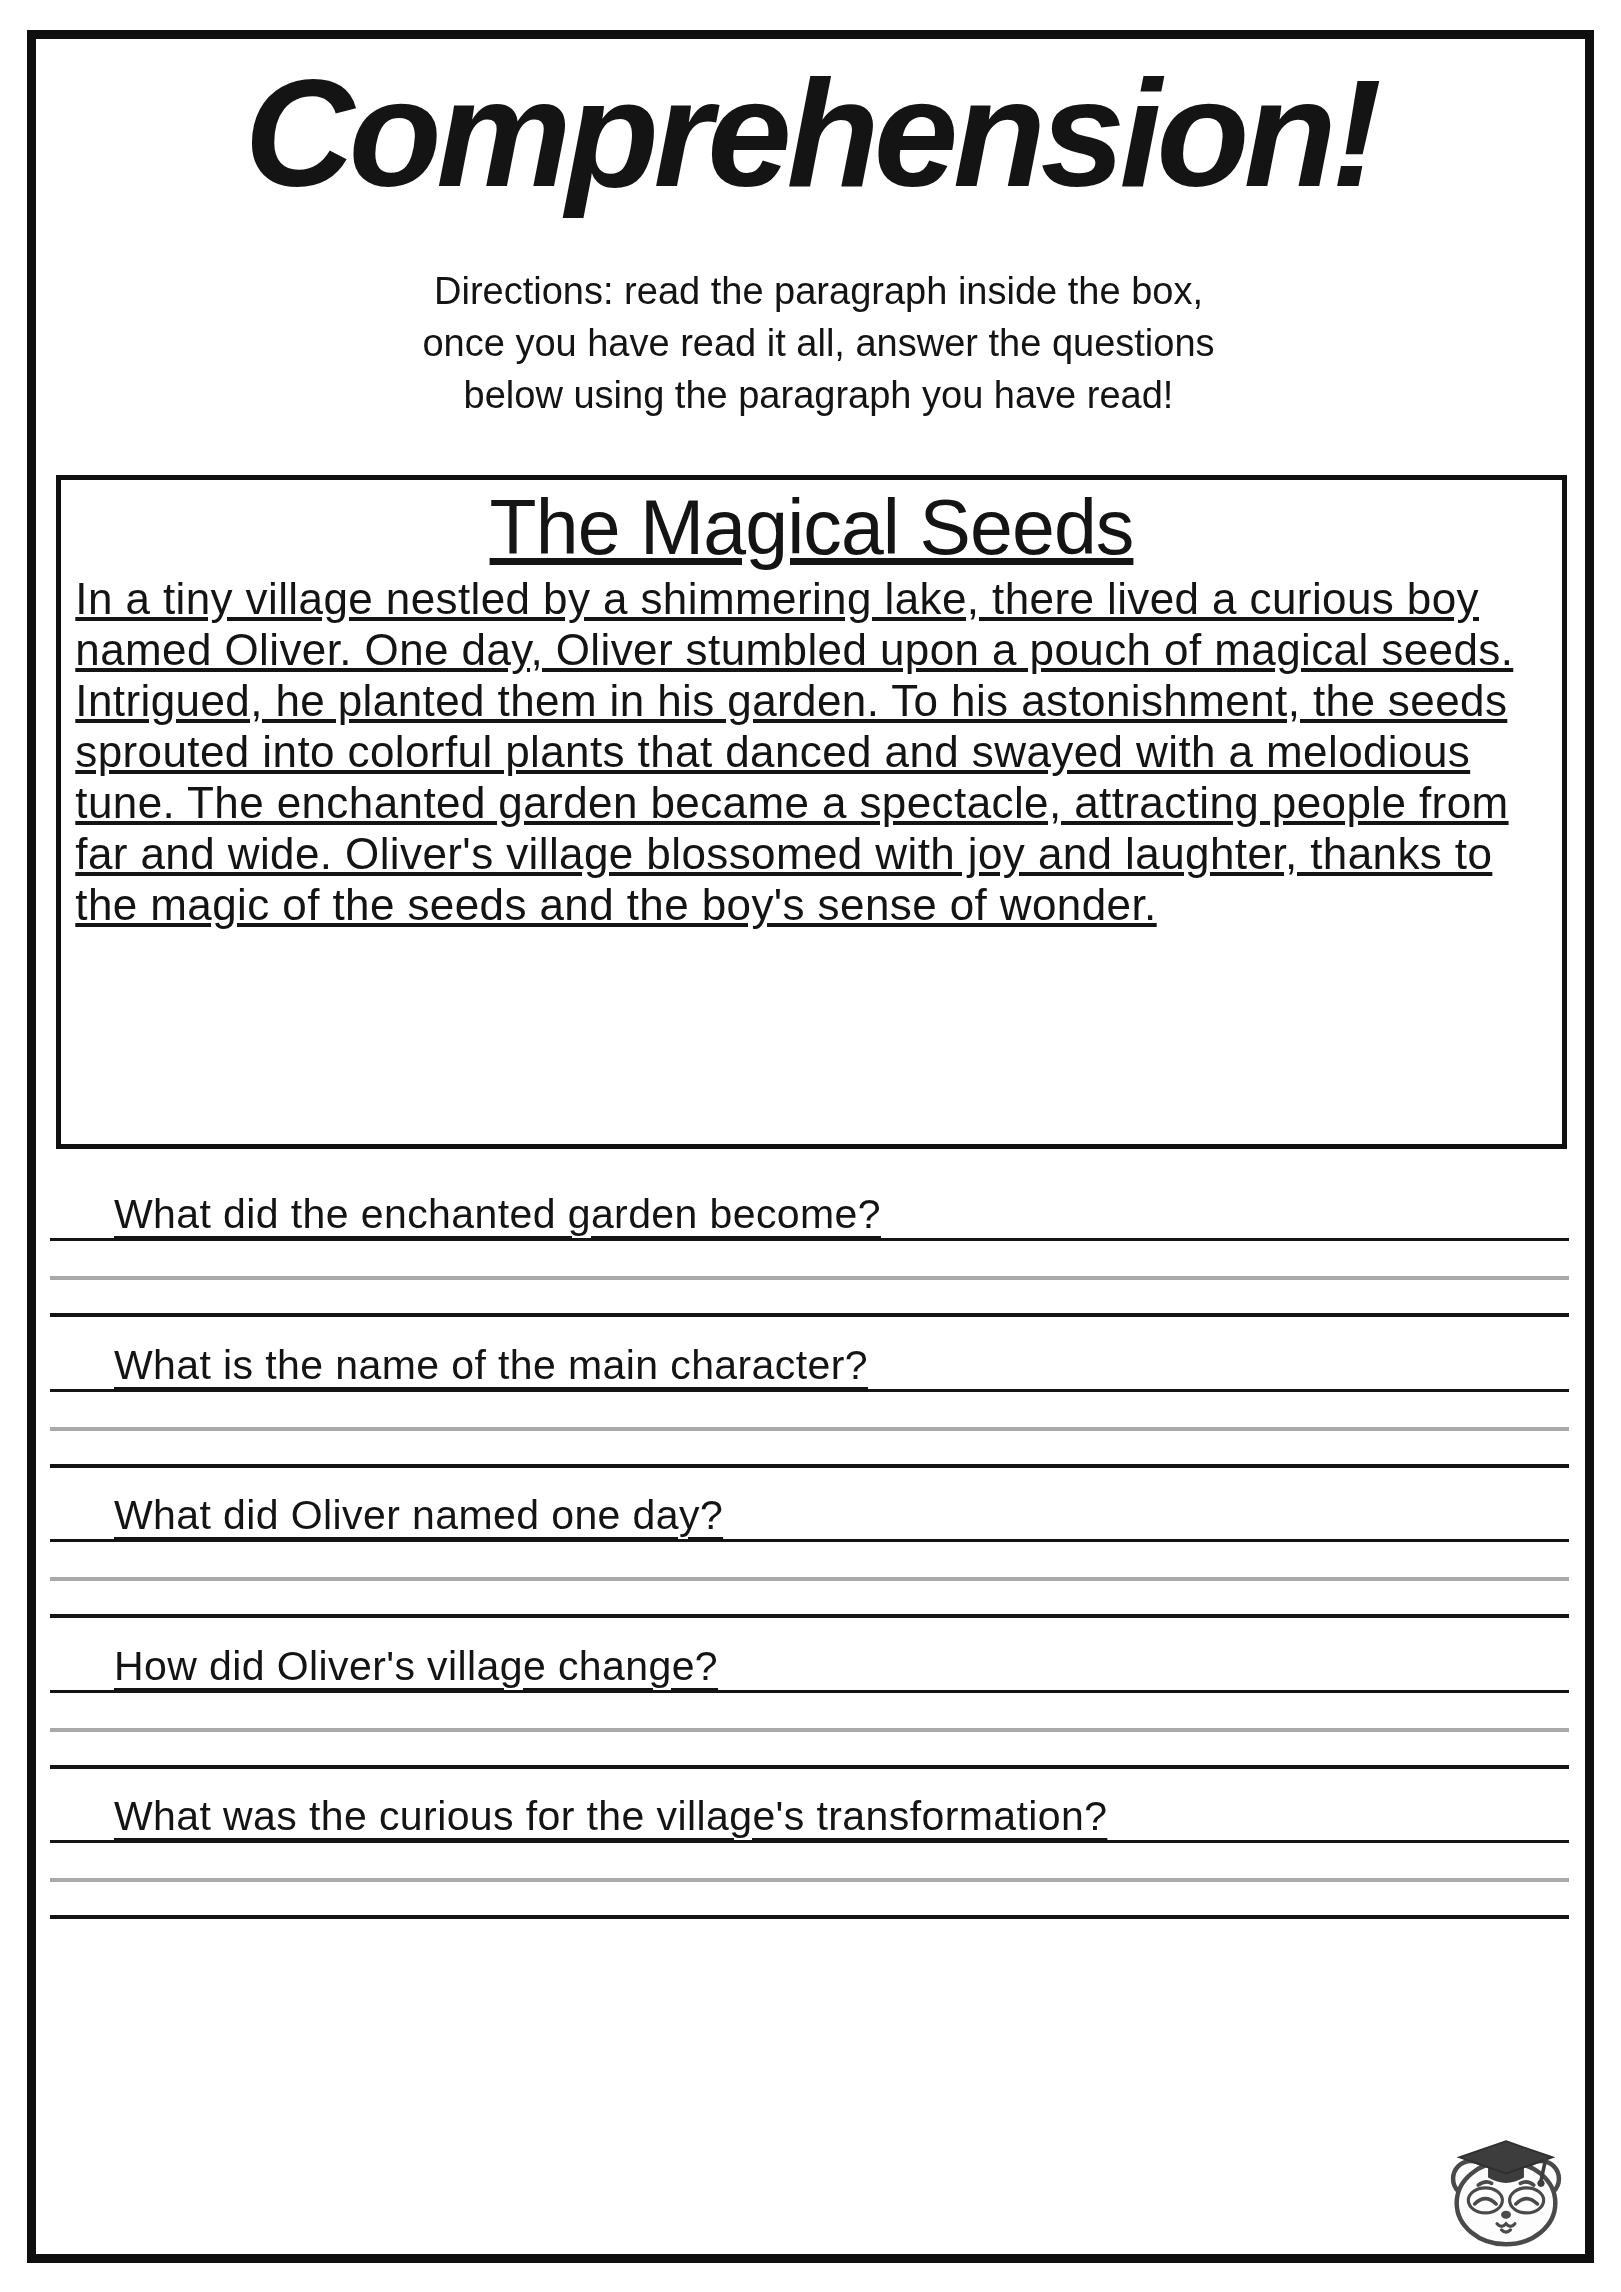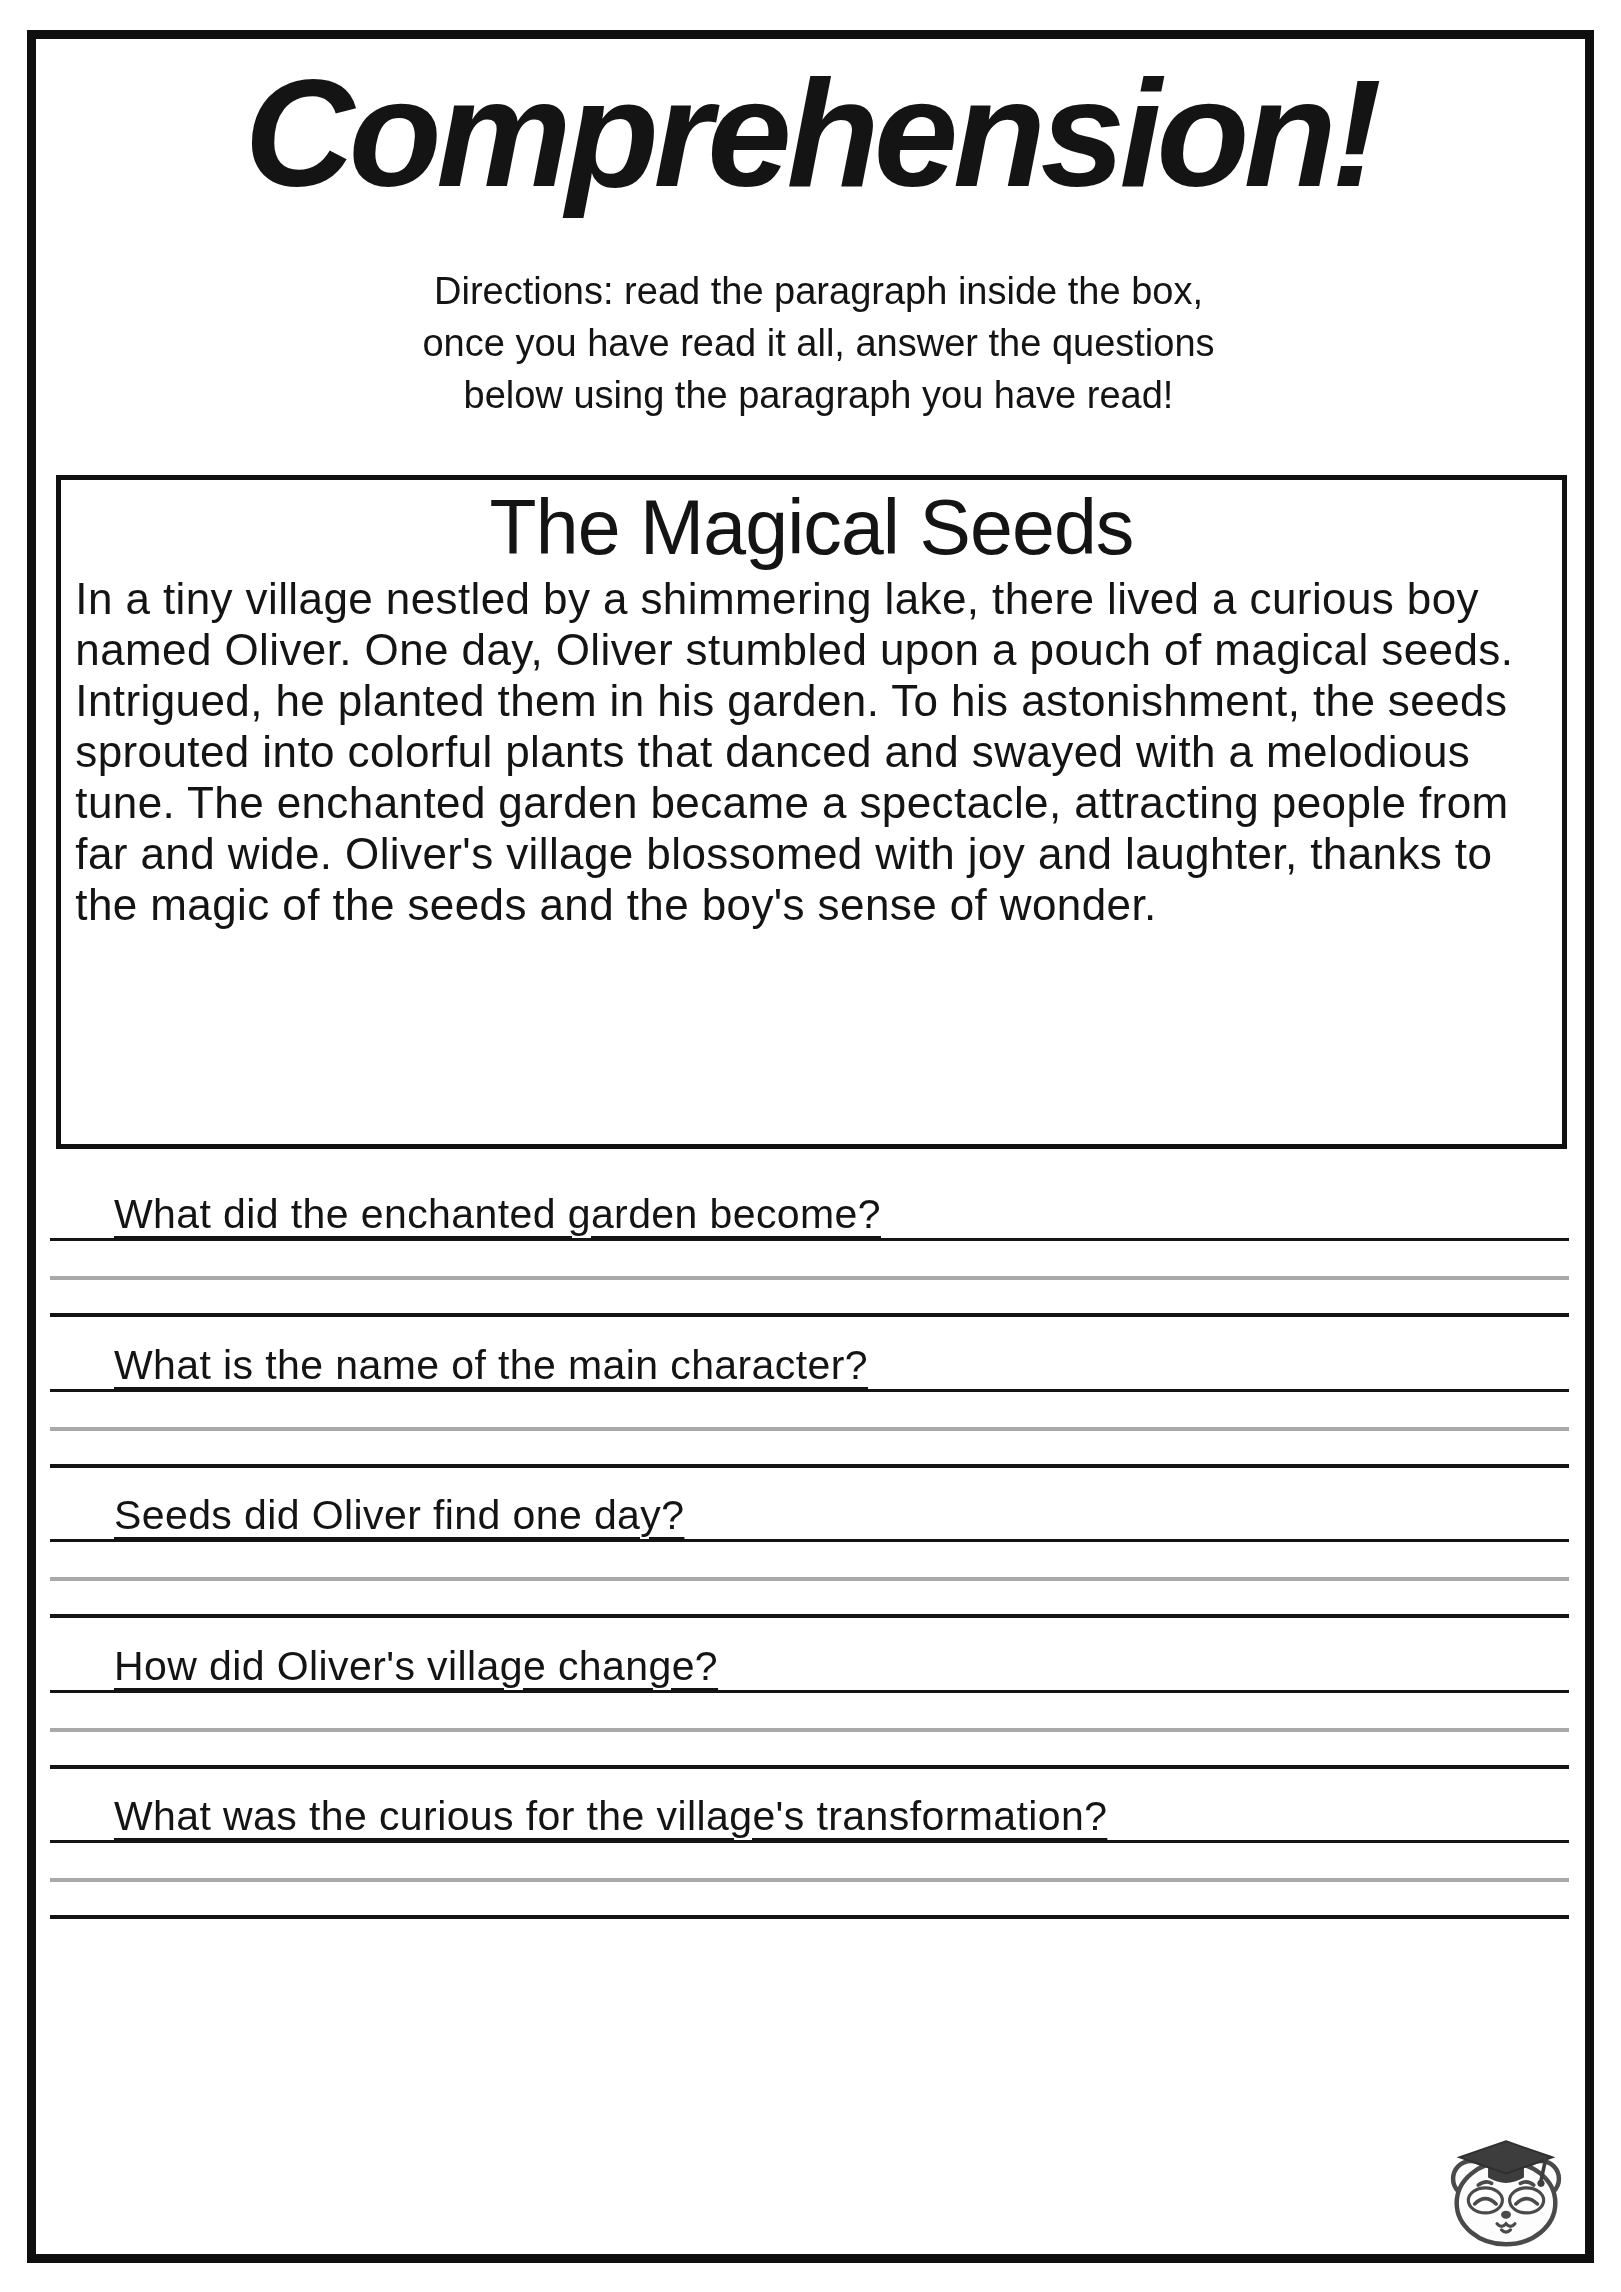--- a/index.html
+++ b/index.html
@@ -15,21 +15,21 @@
     position:absolute;top:38px;left:0;width:100%;
     font-size:152px;line-height:1.25;text-align:center;
     font-weight:700;letter-spacing:-5.4px;white-space:nowrap;font-style:italic;
   }
   .directions{
     position:absolute;top:265px;left:8px;width:100%;
     text-align:center;font-size:38px;line-height:52px;font-weight:500;
   }
   .story-box{
     position:absolute;left:56px;top:475px;width:1511px;height:674px;
-    border:5.4px solid #111;box-sizing:border-box;padding:3.6px 14.3px 0 14.3px;
+    border:5.4px solid #111;box-sizing:border-box;padding:3.6px 14.3px 0 14.3px;text-decoration:underline;
   }
   .story-title{
     text-align:center;font-size:77px;line-height:86px;font-weight:500;
     letter-spacing:-0.9px;margin:0;
   }
   .story-paragraph{
     font-size:44px;line-height:51px;letter-spacing:0.4px;margin-top:3.6px;
   }
   .questions{
     position:absolute;left:50px;top:1188px;width:1519px;
@@ -78,21 +78,21 @@
     <div class="rule-black"></div>
   </div>
 
   <div class="q-block">
     <div class="q-row"><span class="q-label">What is the name of the main character?</span></div>
     <div class="rule-gray"></div>
     <div class="rule-black"></div>
   </div>
 
   <div class="q-block">
-    <div class="q-row"><span class="q-label">Seeds did Oliver find one day?</span></div>
+    <div class="q-row"><span class="q-label">What did Oliver named one day?</span></div>
     <div class="rule-gray"></div>
     <div class="rule-black"></div>
   </div>
 
 
   <div class="q-block">
     <div class="q-row"><span class="q-label">How did Oliver's village change?</span></div>
     <div class="rule-gray"></div>
     <div class="rule-black"></div>
   </div>

